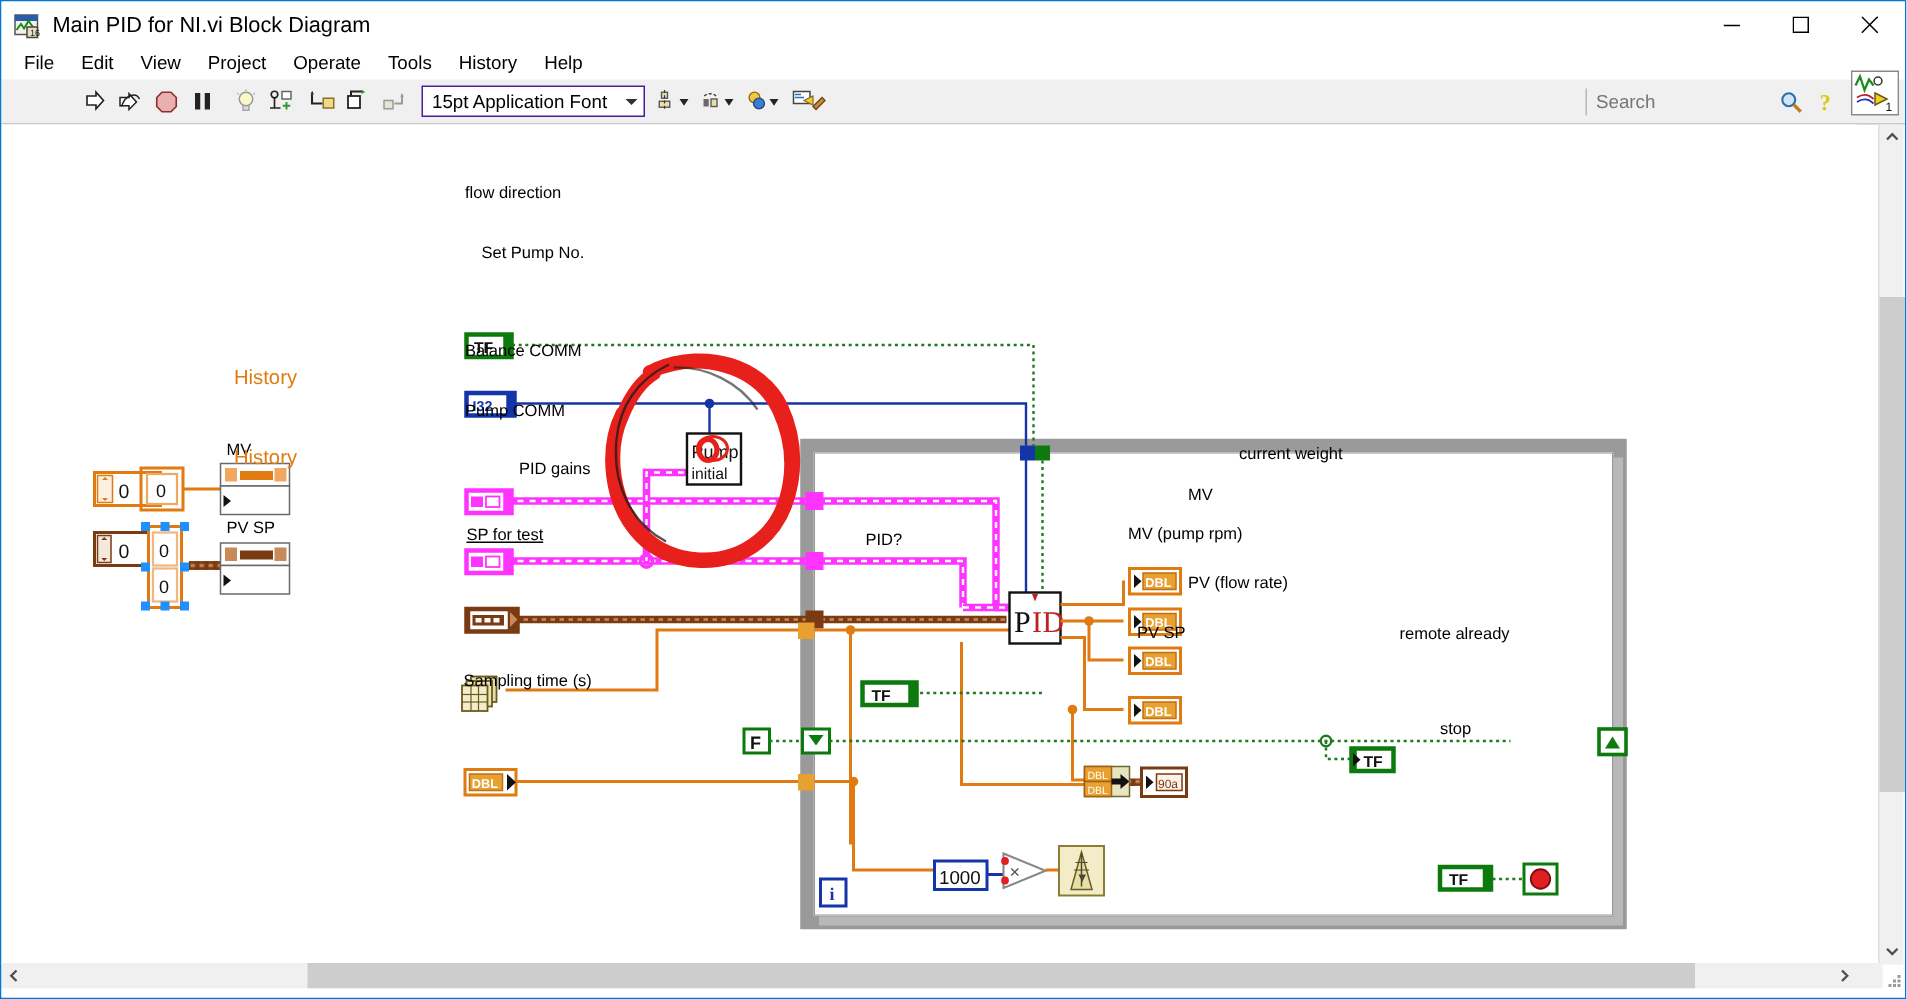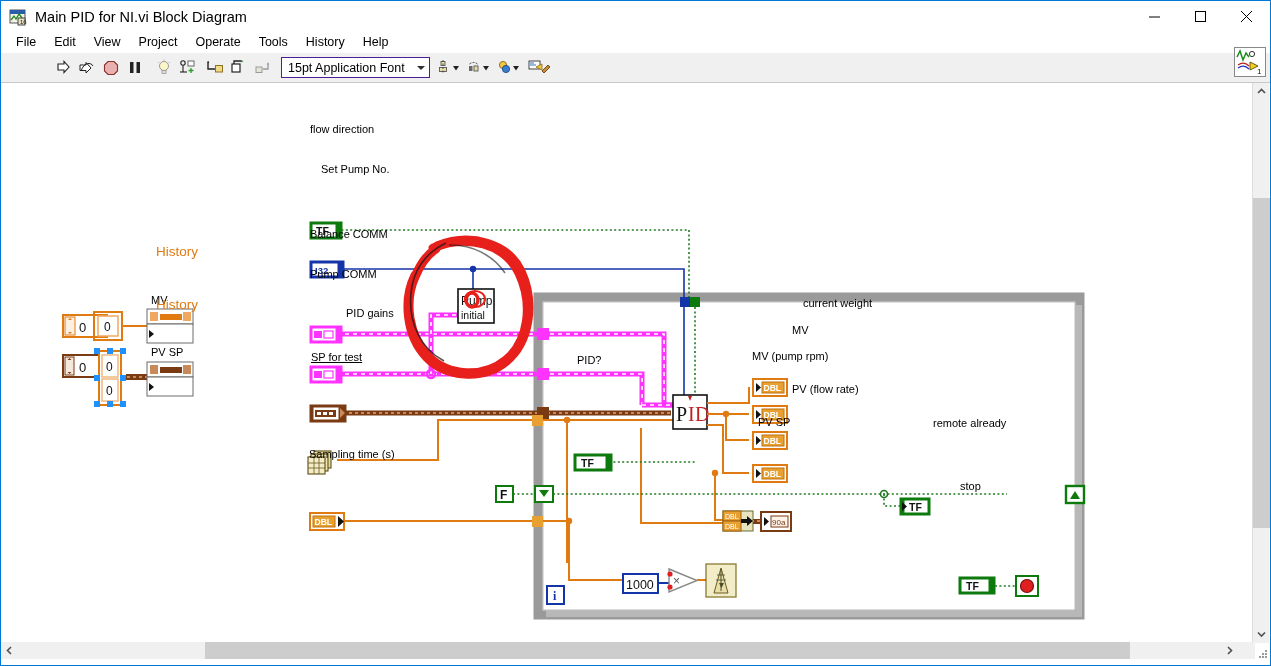--- a/index.html
+++ b/index.html
@@ -279,20 +279,35 @@
     </div>
     <div class="tb-btn" style="width:28px">
       <svg width="24" height="18" viewBox="0 0 24 18">
         <rect x="1" y="2" width="11" height="8" fill="#fff" stroke="#444" stroke-width="1"></rect>
         <path d="M2 4 L6 4 M2 6 L8 6" stroke="#2a6fc4" stroke-width="1"></path>
         <polygon points="8,8 14,5 14,11" fill="#f2c744" stroke="#8a6a10" stroke-width="0.8"></polygon>
         <path d="M14 12 L20 6 L22 8 L16 14 Z" fill="#c98a3a" stroke="#6a4415" stroke-width="0.9"></path>
       </svg>
     </div>
 
+    <div id="search-wrap">
+      <div id="search-divider"></div>
+      <input id="search-input" type="text" placeholder="Search" style="">
+      <div class="tb-btn">
+        <svg width="16" height="16" viewBox="0 0 16 16">
+          <circle cx="6.5" cy="6.5" r="4.3" fill="#cfe4f5" stroke="#2a6fa8" stroke-width="1.4"></circle>
+          <line x1="9.8" y1="9.8" x2="14.5" y2="14.5" stroke="#c07a20" stroke-width="2.2"></line>
+        </svg>
+      </div>
+      <div class="tb-btn">
+        <svg width="14" height="16" viewBox="0 0 14 16">
+          <text x="2" y="13" font-size="15" font-family="Liberation Serif" font-weight="bold" fill="#d8c818">?</text>
+        </svg>
+      </div>
+    </div>
   </div>
 
   <div id="lv-corner-icon">
     <svg width="30" height="28" viewBox="0 0 30 28">
       <rect x="0" y="0" width="30" height="28" fill="#fff"></rect>
       <path d="M2 9 L5 3 L8 12 L11 5 L14 9" stroke="#1a8a1a" stroke-width="1.5" fill="none"></path>
       <circle cx="17" cy="6" r="2.6" fill="none" stroke="#333" stroke-width="1"></circle>
       <path d="M3 17 Q9 13 14 18" stroke="#c02020" stroke-width="1.2" fill="none"></path>
       <path d="M3 20 Q9 16 14 21" stroke="#2030c0" stroke-width="1.2" fill="none"></path>
       <polygon points="15,14 23,18 15,22" fill="#f2d020" stroke="#6a5a10" stroke-width="1"></polygon>
@@ -650,21 +665,21 @@
     <div class="dlabel" style="left:309px; top:40px;">flow direction</div>
     <div class="dlabel" style="left:309px; top:80px;margin-left:11px;">Set Pump No.</div>
     <div class="dlabel" style="left:309px; top:145px;">Balance COMM</div>
     <div class="dlabel" style="left:309px; top:185px;">Pump COMM</div>
     <div class="dlabel" style="left:309px; top:224px;margin-left:36px;">PID gains</div>
     <div class="dlabel" style="left:310px; top:268px;text-decoration:underline;">SP for test</div>
     <div class="dlabel" style="left:308px; top:365px;">Sampling time (s)</div>
 
     <div class="dlabel" style="left:576px; top:271px;">PID?</div>
 
-    <div class="dlabel" style="left:802px; top:214px;">current weight</div>
+    <div class="dlabel" style="left:825px; top:214px;">current weight</div>
     <div class="dlabel" style="left:791px; top:241px;">MV</div>
     <div class="dlabel" style="left:751px; top:267px;">MV (pump rpm)</div>
     <div class="dlabel" style="left:791px; top:300px;">PV (flow rate)</div>
     <div class="dlabel" style="left:757px; top:333px;">PV SP</div>
     <div class="dlabel" style="left:932px; top:334px;">remote already</div>
     <div class="dlabel" style="left:959px; top:397px;">stop</div>
   </div>
 
   <div id="vscroll">
     <div class="arrow-up">

